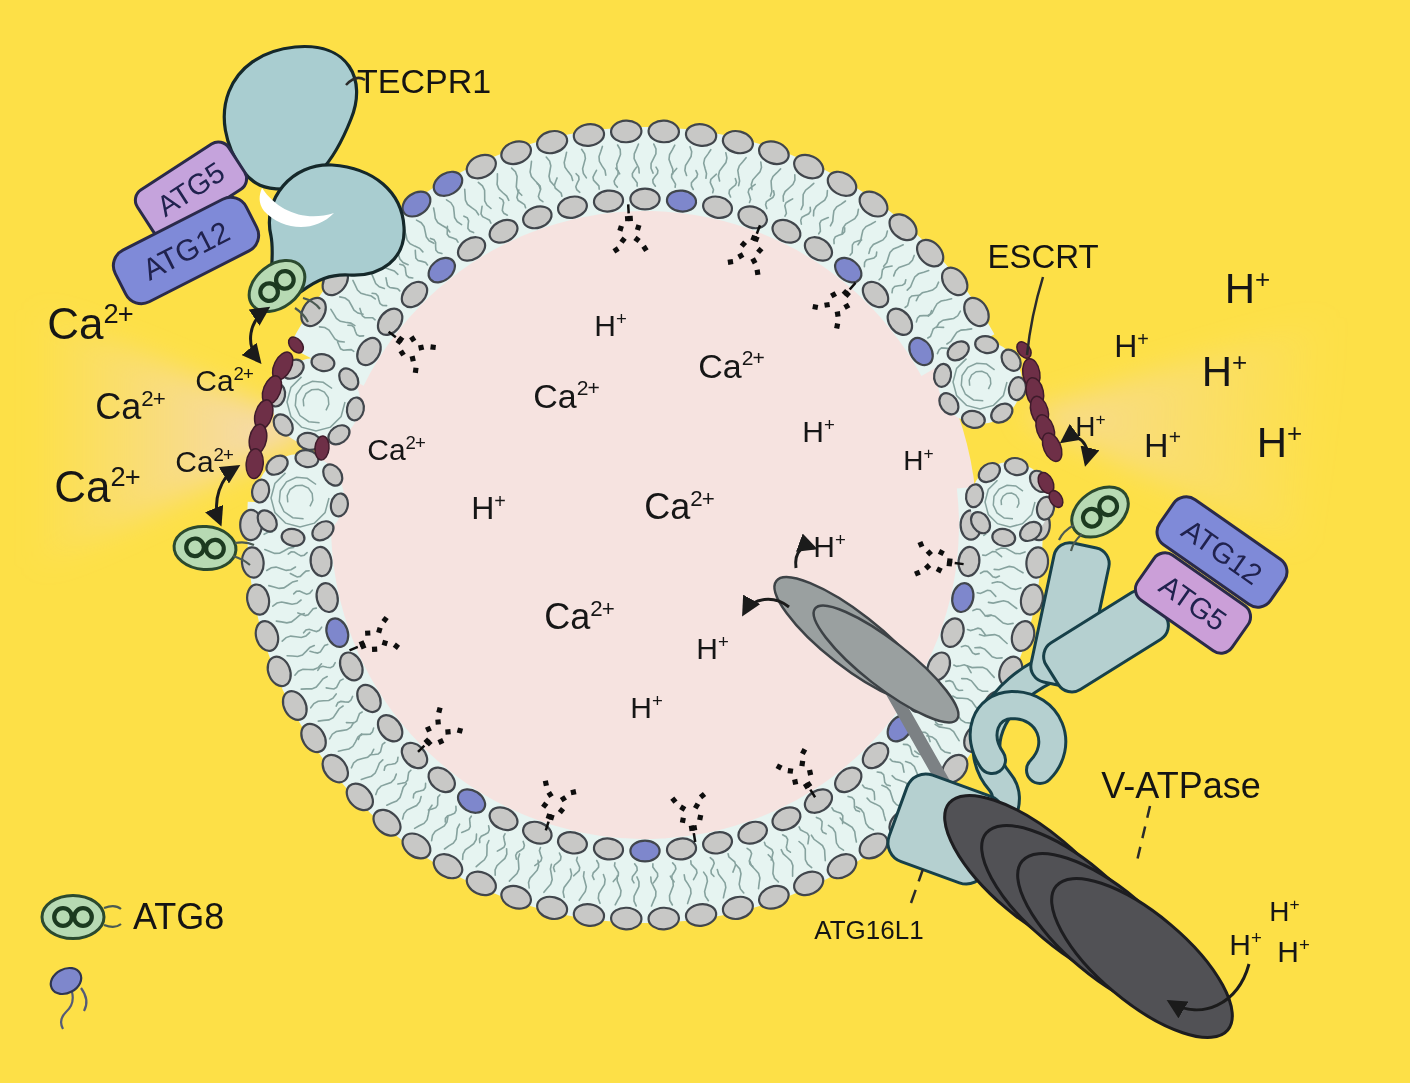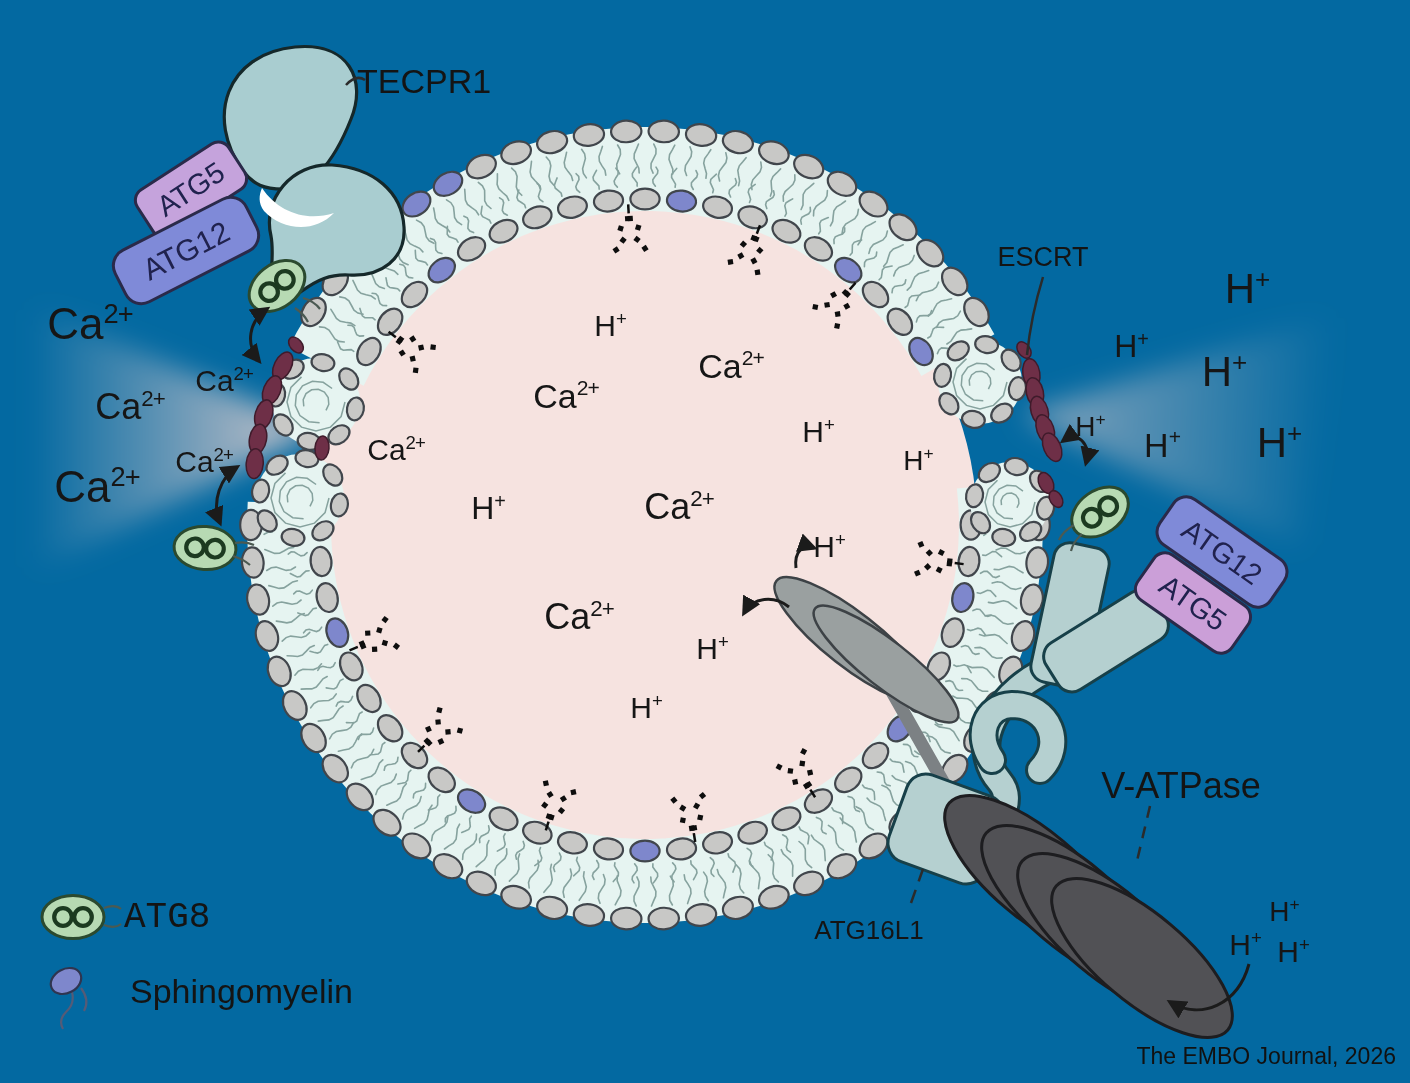--- a/index.html
+++ b/index.html
@@ -1,16 +1,16 @@
 <!DOCTYPE html>
 <html><head>
 <meta charset="utf-8">
 <style>
   html,body{margin:0;padding:0;background:#ffffff;}
-  .stage{position:relative;width:1410px;height:1083px;background:#0369a1;
+  .stage{position:relative;width:1410px;height:1083px;background:#fde047;
          font-family:"Liberation Sans","DejaVu Sans",sans-serif;overflow:hidden;}
   svg{position:absolute;left:0;top:0;}
   .lbl{position:absolute;transform:translate(-50%,-50%);color:#141414;white-space:nowrap;
        font-family:"Liberation Sans","DejaVu Sans",sans-serif;}
   .lbl-left{position:absolute;transform:translate(0,-50%);color:#141414;white-space:nowrap;}
   .credit{position:absolute;color:#111;}
   .pbox{position:absolute;display:flex;align-items:center;justify-content:center;
         border:3.5px solid #2a2a4a;color:#20224e;font-weight:500;box-sizing:border-box;}
   .ion{position:absolute;transform:translate(-50%,-50%);color:#161616;font-weight:500;
        white-space:nowrap;line-height:1;}
@@ -588,45 +588,43 @@
       </g>
       <g stroke="#2b2b2b" fill="none">
         <path d="M 1043,277 Q 1031,316 1027,355" stroke-width="2.5"></path>
         <path d="M 1150,806 L 1137,861" stroke-width="2.5" stroke-dasharray="12 9"></path>
         <path d="M 911,903 L 923,869" stroke-width="2.5" stroke-dasharray="14 9"></path>
         <path d="M 346,85 Q 356,74 365,80" stroke-width="2.5"></path>
       </g>
     </svg>
 
   <div class="lbl-left" style="left:357px;top:81px;font-size:34px;">TECPR1</div>
-  <div class="lbl" style="left:1043px;top:257px;font-size:27px;">ESCRT</div>
+  <div class="lbl" style="left:1043px;top:257px;font-size:33px;">ESCRT</div>
   <div class="lbl" style="left:1181px;top:786px;font-size:36px;">V-ATPase</div>
   <div class="lbl" style="left:869px;top:930px;font-size:26px;">ATG16L1</div>
 
   <div class="pbox" style="left:135px;top:161px;width:112px;height:57px;border-radius:14px;
        background:#c5a3dc;transform:rotate(-33deg);font-size:29px;">
     <span>ATG5</span>
   </div>
   <div class="pbox" style="left:111px;top:220px;width:150px;height:61px;border-radius:19px;
        background:#7f8ad8;transform:rotate(-27deg);font-size:30px;">
     <span>ATG12</span>
   </div>
   <div class="pbox" style="left:1153px;top:523px;width:138px;height:58px;border-radius:17px;
        background:#7f8ad8;transform:rotate(35deg);font-size:29px;">
     <span>ATG12</span>
   </div>
   <div class="pbox" style="left:1134px;top:574px;width:118px;height:58px;border-radius:15px;
        background:#cb9fd8;transform:rotate(35deg);font-size:29px;">
     <span>ATG5</span>
   </div>
 
-  <div class="lbl-left" style="left:124px;top:917px;font-size:36px;font-family:Liberation Mono, monospace;">ATG8</div>
-  <div class="lbl-left" style="left:130px;top:991px;font-size:34px;">Sphingomyelin</div>
-
-  <div class="credit" style="right:14px;top:1043px;font-size:23px;">The EMBO Journal, 2026</div>
+  <div class="lbl-left" style="left:133px;top:917px;font-size:36px;">ATG8</div>
+
 
   <div id="ions">
       <div class="ion" style="left: 90px; top: 323px; font-size: 44px;"><span>Ca</span><sup>2+</sup></div>
       <div class="ion" style="left: 224px; top: 380px; font-size: 30px;"><span>Ca</span><sup>2+</sup></div>
       <div class="ion" style="left: 130px; top: 406px; font-size: 36px;"><span>Ca</span><sup>2+</sup></div>
       <div class="ion" style="left: 204px; top: 461px; font-size: 30px;"><span>Ca</span><sup>2+</sup></div>
       <div class="ion" style="left: 97px; top: 486px; font-size: 44px;"><span>Ca</span><sup>2+</sup></div>
       <div class="ion" style="left: 396px; top: 449px; font-size: 30px;"><span>Ca</span><sup>2+</sup></div>
       <div class="ion" style="left: 731px; top: 365px; font-size: 34px;"><span>Ca</span><sup>2+</sup></div>
       <div class="ion" style="left: 566px; top: 395px; font-size: 34px;"><span>Ca</span><sup>2+</sup></div>

